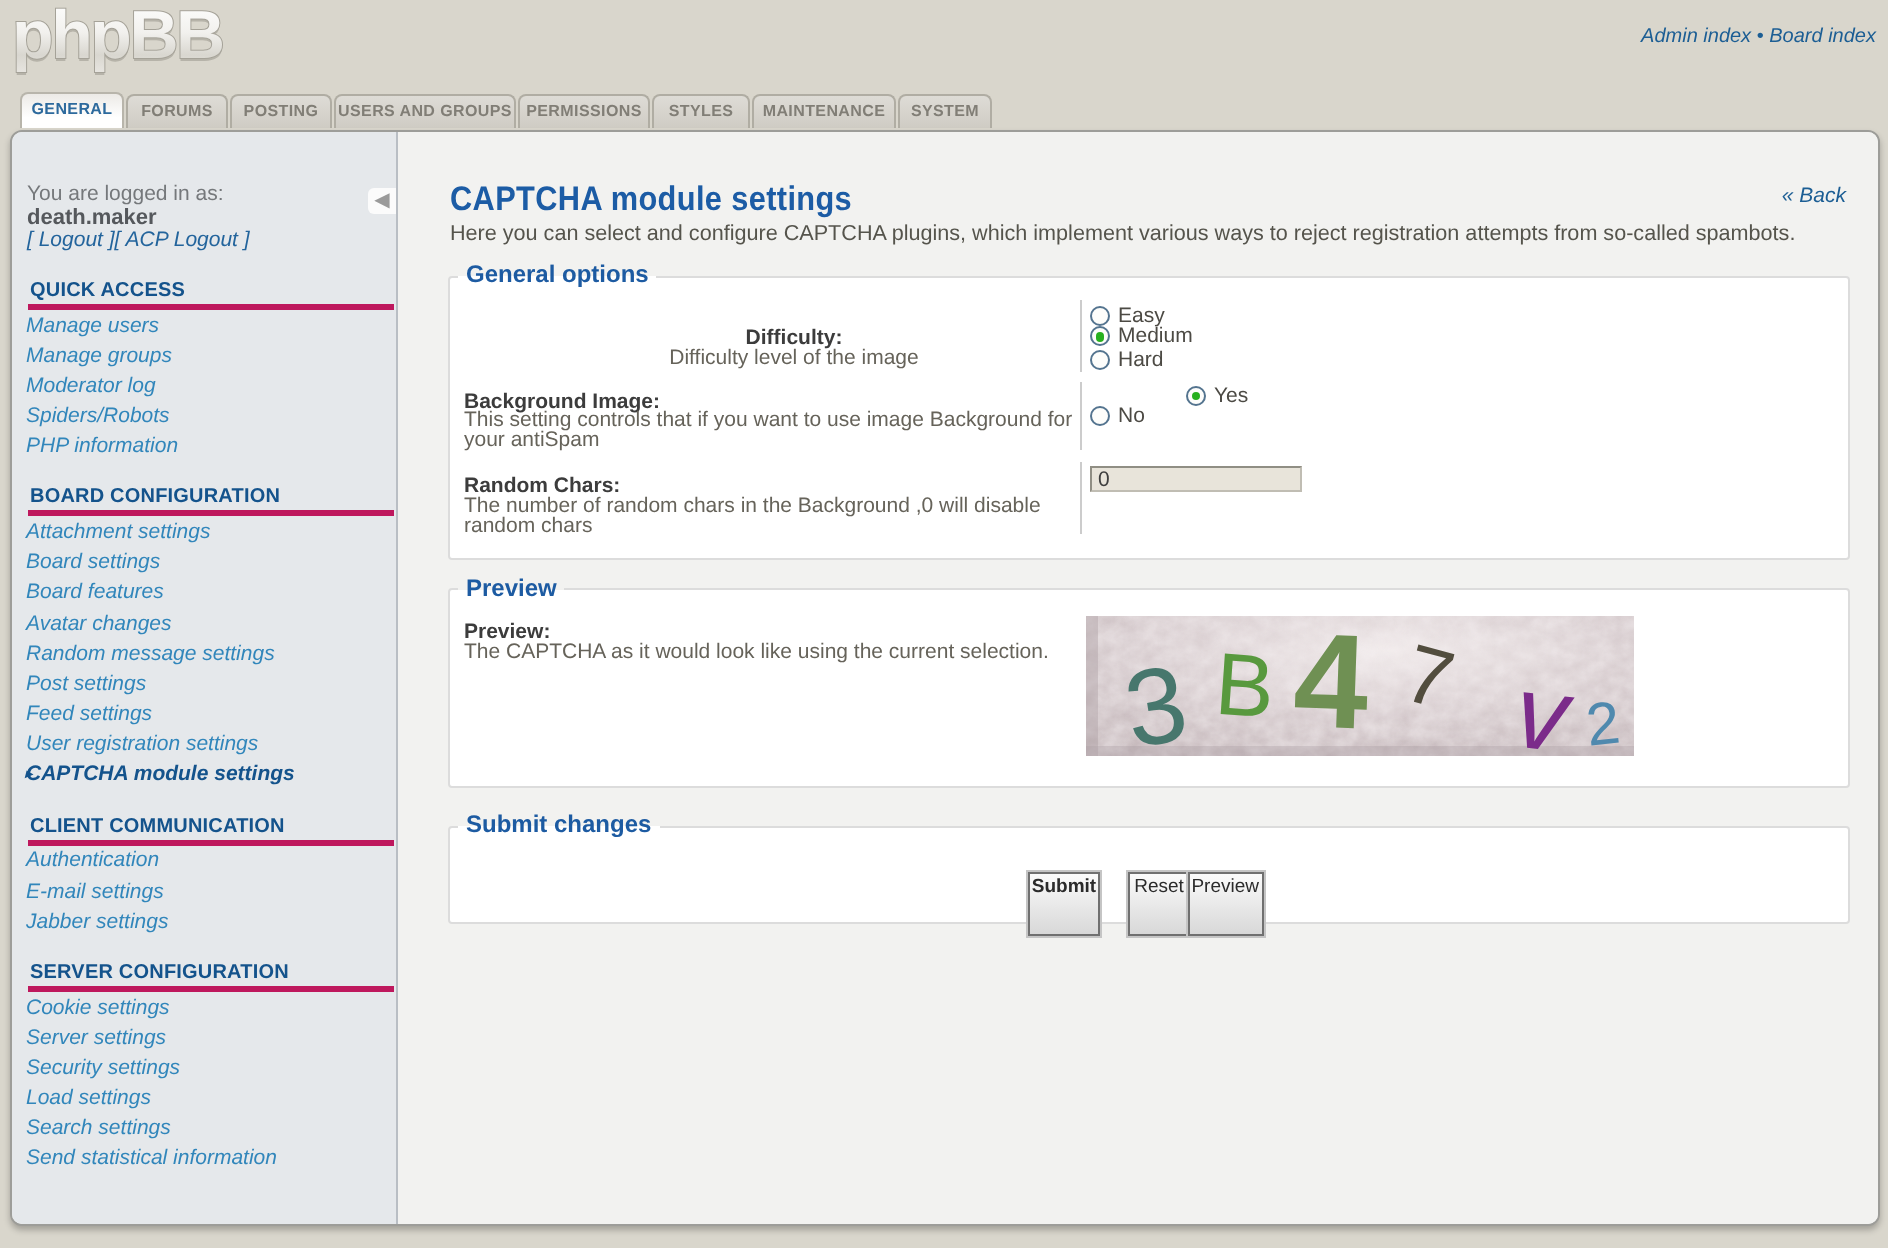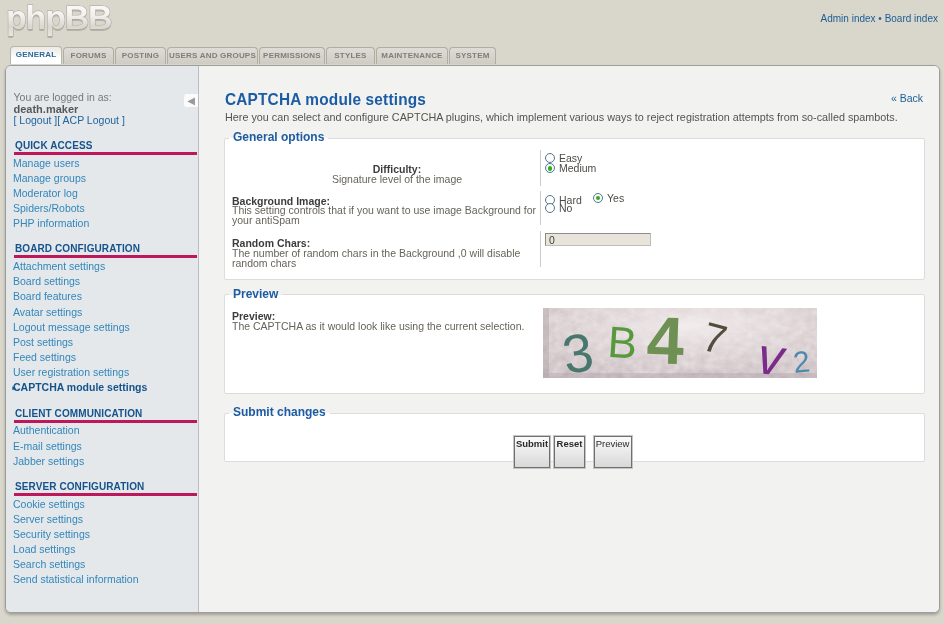--- a/index.html
+++ b/index.html
@@ -1,17 +1,17 @@
 <!DOCTYPE html>
 <html><head>
 <meta charset="utf-8">
 <style>
 * { margin:0; padding:0; box-sizing:border-box; }
 html,body { width:944px; height:624px; background:#d9d6cc; font-family:"Liberation Sans", sans-serif; overflow:hidden; position:relative; }
-a { color:#23649c; text-decoration:none; }
+a { color:#23649c; text-decoration:none;font-style:italic; }
 #logo { position:absolute; left:3.5px; top:2px; }
 #hdr-right { position:absolute; right:6px; top:12px; text-align:right; }
 #hdr-right .t { font-size:13px; color:#555; letter-spacing:0.7px; line-height:15px; }
 #hdr-right .l { font-size:10px; margin-top:-0.5px; color:#1c5e94; line-height:13px; }
 #hdr-right .l a { color:#1c5e94; }
 #tabs { position:absolute; left:10px; top:46px; height:18px; }
 .tab { position:absolute; top:1px; letter-spacing:0.3px; height:17px; background:linear-gradient(#dedcd6,#cfccc4); border:1px solid #b0ada3; border-bottom:none; border-radius:4px 4px 0 0; color:#817e76; font-size:8px; font-weight:bold; line-height:16px; text-align:center; letter-spacing:0.2px; }
 .tab.act { top:0; height:18px; background:linear-gradient(#eceae6,#ffffff 70%); color:#2d6a9d; border-color:#b8b5ab; }
 #box { position:absolute; left:5px; top:65px; width:935px; height:548px; background:#f2f2f0; border:1px solid #9d9d99; border-radius:6px; box-shadow:0 2px 3px rgba(0,0,0,0.25); overflow:hidden; }
 #side { position:absolute; left:0; top:0; width:193px; height:100%; background:#e5e8eb; border-right:1px solid #b9bec4; }
@@ -78,22 +78,22 @@
       <a class="mlink">Manage users</a>
       <a class="mlink">Manage groups</a>
       <a class="mlink">Moderator log</a>
       <a class="mlink">Spiders/Robots</a>
       <a class="mlink">PHP information</a>
       <div class="gap"></div>
       <div class="mhead">BOARD CONFIGURATION</div>
       <a class="mlink">Attachment settings</a>
       <a class="mlink">Board settings</a>
       <a class="mlink">Board features</a>
-      <a class="mlink">Avatar settings</a>
-      <a class="mlink">Logout message settings</a>
+      <a class="mlink">Avatar changes</a>
+      <a class="mlink">Random message settings</a>
       <a class="mlink">Post settings</a>
       <a class="mlink">Feed settings</a>
       <a class="mlink">User registration settings</a>
       <a class="mlink act">CAPTCHA module settings</a>
       <div class="gap"></div>
       <div class="mhead">CLIENT COMMUNICATION</div>
       <a class="mlink">Authentication</a>
       <a class="mlink">E-mail settings</a>
       <a class="mlink">Jabber settings</a>
       <div class="gap"></div>
@@ -106,25 +106,25 @@
       <a class="mlink">Send statistical information</a>
     </div>
   </div>
   <div id="main">
     <h1>CAPTCHA module settings</h1>
     <a id="back">« Back</a>
     <div class="desc">Here you can select and configure CAPTCHA plugins, which implement various ways to reject registration attempts from so-called spambots.</div>
 
     <div class="fs" style="top:71.5px;height:142px;"></div>
     <div class="lg" style="left:30px;top:65.6px;">General options</div>
-    <div class="dt" style="top:99px;text-align:center;"><b>Difficulty:</b><br><span>Signature level of the image</span></div>
+    <div class="dt" style="top:99px;text-align:center;"><b>Difficulty:</b><br><span>Difficulty level of the image</span></div>
     <div class="ddline" style="top:84px;height:36px;"></div>
     <div class="rrow" style="top:86.7px;"><span class="rad"></span>Easy</div>
     <div class="rrow" style="top:97.3px;"><span class="rad on"></span>Medium</div>
-    <div class="rrow" style="top:108.5px;margin-top:20px;"><span class="rad"></span>Hard</div>
+    <div class="rrow" style="top:108.5px;"><span class="rad"></span>Hard</div>
     <div class="dt" style="top:130.7px;"><b>Background Image:</b><br><span>This setting controls that if you want to use image Background for<br>your antiSpam</span></div>
     <div class="ddline" style="top:124.5px;height:34px;"></div>
     <div class="rrow" style="top:126.7px;padding-left:48px;"><span class="rad on"></span>Yes</div>
     <div class="rrow" style="top:137.3px;"><span class="rad"></span>No</div>
     <div class="dt" style="top:173px;"><b>Random Chars:</b><br><span>The number of random chars in the Background ,0 will disable<br>random chars</span></div>
     <div class="ddline" style="top:165px;height:36px;"></div>
     <div id="inp" style="top:167px;">0</div>
 
     <div class="fs" style="top:227.5px;height:100.5px;"></div>
     <div class="lg" style="left:30px;top:222.5px;">Preview</div>
@@ -150,16 +150,16 @@
       <text x="65" y="50" font-size="44" fill="#58993e" transform="rotate(4 82 32)" font-family="Liberation Sans">B</text>
       <text x="104" y="56" font-size="67" font-weight="bold" fill="#6f9053" transform="rotate(2 132 30)" font-family="Liberation Sans">4</text>
       <text x="161" y="46" font-size="41" fill="#524d3e" transform="rotate(15 178 28)" font-family="Liberation Sans">7</text>
       <text x="215" y="67" font-size="52" font-style="italic" fill="#7b2b8a" transform="rotate(6 232 48)" font-family="Liberation Sans">v</text>
       <text x="250" y="64" font-size="30" fill="#4f89ae" transform="rotate(-6 259 52)" font-family="Liberation Sans">2</text>
     </svg>
 
     <div class="fs" style="top:346.5px;height:49.5px;"></div>
     <div class="lg" style="left:30px;top:340.5px;">Submit changes</div>
     <div class="btn" style="left:315px;top:370.4px;width:36px;font-weight:bold;">Submit</div>
-    <div class="btn" style="left:355px;top:370.4px;width:31px;font-weight:bold;">Reset</div>
+    <div class="btn" style="left:365px;top:370.4px;width:31px;">Reset</div>
     <div class="btn" style="left:394.6px;top:370.4px;width:38px;">Preview</div>
   </div>
 </div>
 
 </body></html>

